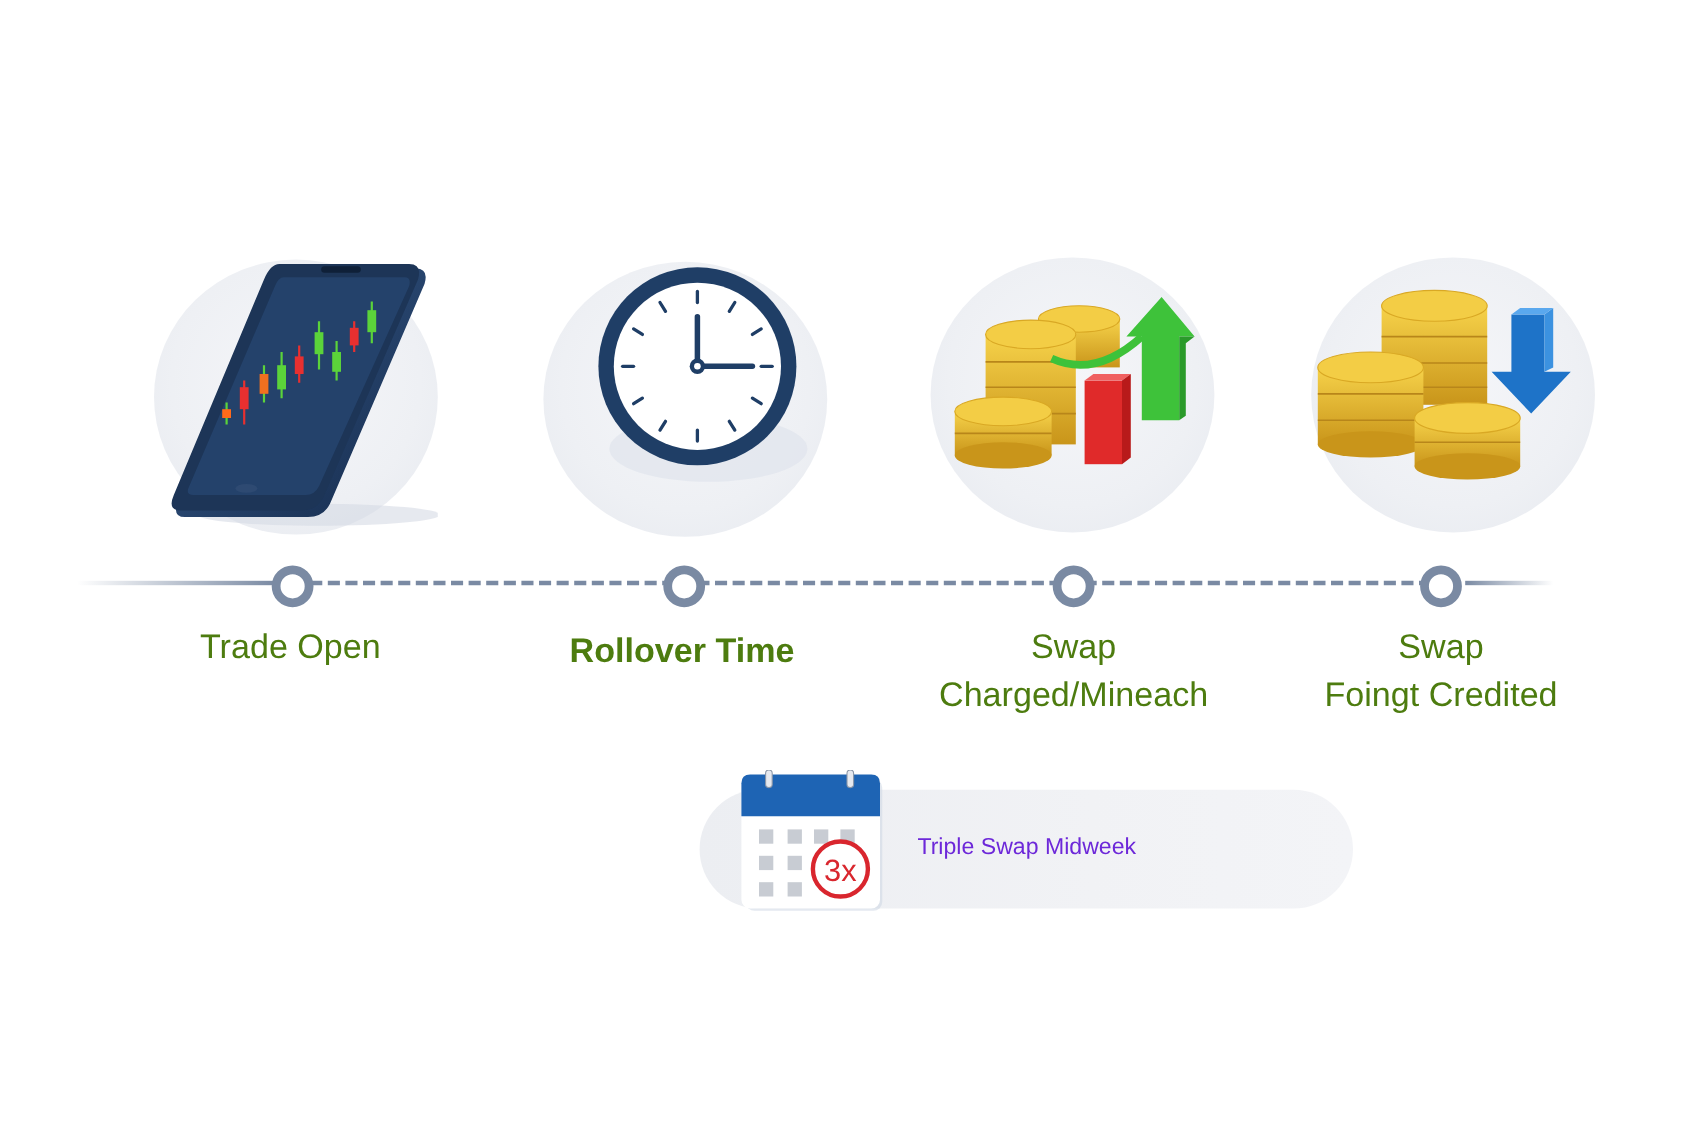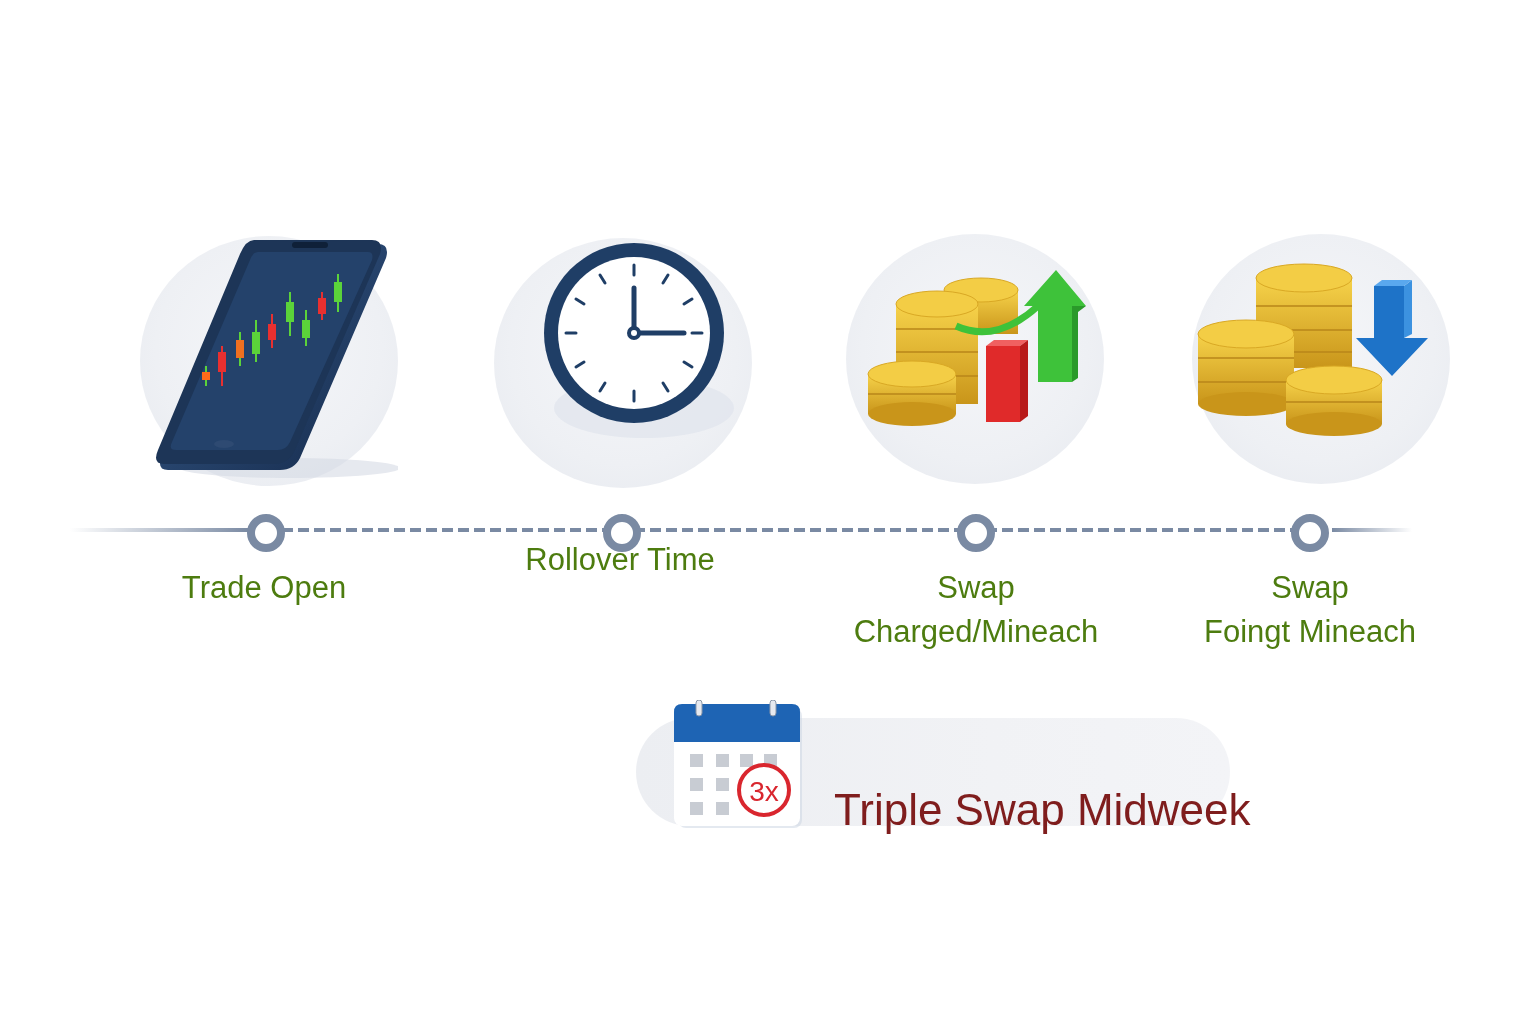--- a/index.html
+++ b/index.html
@@ -20,21 +20,21 @@
   }
   .label {
     position: absolute; text-align: center; color: #4d7c0f; font-size: 31px; line-height: 44px;
     white-space: nowrap;
   }
   .pill {
     position: absolute; left: 636px; top: 718px; width: 594px; height: 108px; border-radius: 54px;
     background: linear-gradient(90deg, #eceef2 0%, #f1f2f5 60%, #f3f4f7 100%);
   }
   .pill-text {
-    position: absolute; left: 834px; top: 788px; font-size: 44px; color: #7f1d1d; line-height: 44px;
+    position: absolute; left: 834px; top: 748px; font-size: 21px; color: #6d28d9; line-height: 44px;
     white-space: nowrap;
   }
   .calendar { position: absolute; left: 670px; top: 700px; }
 </style>
 </head>
 <body>
 
 <div class="stage">
 
   <div class="icon-circle" style="left:140px; top:236px;">
@@ -190,30 +190,30 @@
     </svg>
     <div class="node" style="left:247px;"></div>
     <div class="node" style="left:603px;"></div>
     <div class="node" style="left:957px;"></div>
     <div class="node" style="left:1291px;"></div>
   </div>
 
   <div class="label" style="left:164px; top:566px; width:200px;">
     <div>Trade Open</div>
   </div>
-  <div class="label" style="left:470px; top:538px; width:300px;">
+  <div class="label" style="left:470px; top:570px; width:300px;font-weight:bold;">
     <div>Rollover Time</div>
   </div>
   <div class="label" style="left:816px; top:566px; width:320px;">
     <div>Swap</div>
     <div>Charged/Mineach</div>
   </div>
   <div class="label" style="left:1160px; top:566px; width:300px;">
     <div>Swap</div>
-    <div>Foingt Mineach</div>
+    <div>Foingt Credited</div>
   </div>
 
   <div class="pill"></div>
   <div class="calendar">
     <svg width="140" height="132" viewBox="0 0 140 132">
       <rect x="8" y="8" width="124" height="120" rx="8" fill="#c9d3e2" opacity="0.5"></rect>
       <rect x="4" y="4" width="126" height="122" rx="8" fill="#ffffff"></rect>
       <path d="M4 12 Q4 4 12 4 L122 4 Q130 4 130 12 L130 42 L4 42 Z" fill="#1e64b4"></path>
       <rect x="26" y="0" width="6" height="16" rx="3" fill="#e6e9ef" stroke="#8a96a8"></rect>
       <rect x="100" y="0" width="6" height="16" rx="3" fill="#e6e9ef" stroke="#8a96a8"></rect>

